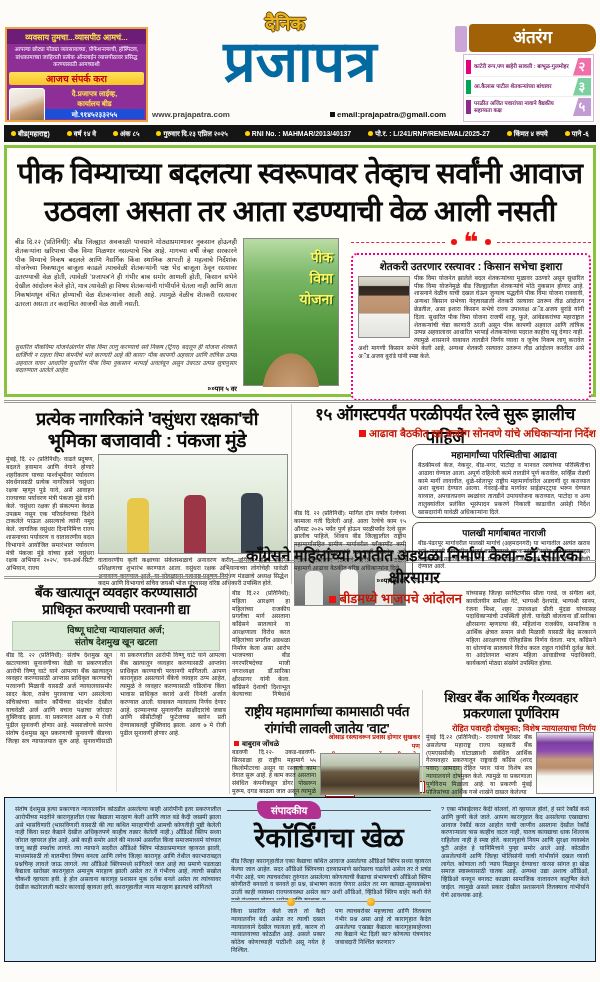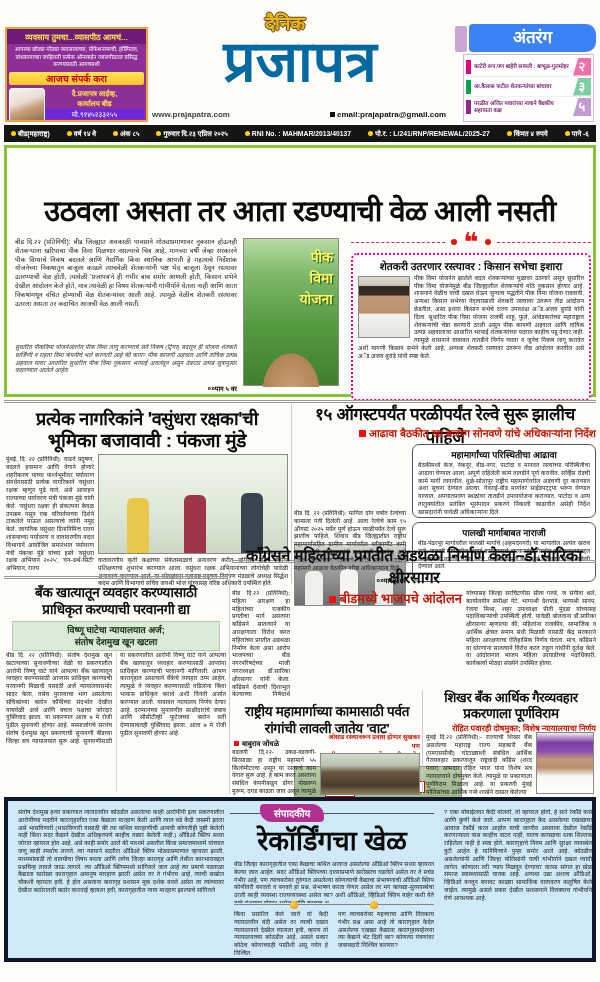--- a/index.html
+++ b/index.html
@@ -19,32 +19,32 @@
 
   
   .ad-box { left:5px; top:27px; width:143px; height:95px; border:2px solid #f0a43c; background:#8d2f96; }
   .ad-header { background:#6d1d78; color:#ffe24a; font-size:8px; font-weight:bold; text-align:center; padding:2px 1px; }
   .ad-body { color:#fff; font-size:5.6px; line-height:1.35; text-align:center; padding:2px 3px; }
   .ad-cta { background:linear-gradient(180deg,#ffe25a,#f8c425); color:#c40000; font-weight:bold; font-size:9.5px; text-align:center; margin:1px 2px; border-radius:2px; }
   .ad-bottom { display:flex; padding:2px; }
   .ad-photo { width:36px; height:34px; border-radius:3px; background:linear-gradient(160deg,#f7f3ee 0%,#e8ded2 40%,#caa07a 60%,#8d6b4e 100%); border:1px solid #fff; }
   .ad-contact { flex:1; text-align:center; }
   .ad-line { color:#ffe24a; font-weight:bold; font-size:7.2px; }
-  .ad-phone { color:#fff; font-weight:normal; font-size:7.2px; background:#6d28d9; margin-top:1px; border-radius:2px; }
+  .ad-phone { color:#fff; font-weight:bold; font-size:7.2px; background:#1d4ed8; margin-top:1px; border-radius:2px; }
 
   .m-daily { left:135px; top:10px; width:300px; text-align:center; font-size:19px; font-weight:900;
              color:#e9b424; text-shadow:0 1px 0 #6b4a00, 0 -1px 0 #6b4a00, 1px 0 0 #6b4a00, -1px 0 0 #6b4a00; }
   .m-title { left:138px; top:26px; width:324px; text-align:center; font-size:57px; line-height:1.25; font-weight:900; color:#0369a1; }
   .m-web  { left:152px; top:110px; font-size:8px; font-weight:bold; color:#444; }
   .m-mail { left:330px; top:110px; font-size:8px; font-weight:bold; color:#111; }
   .sq { display:inline-block; width:5px; height:5px; background:#111; margin-right:2px; }
 
   .ant-box { left:455px; top:24px; width:141px; height:98px; }
   .ant-tab { position:absolute; left:0; top:2px; width:12px; height:26px; background:#c9a6d6; border-radius:2px; }
-  .ant-head { position:absolute; left:14px; top:0; right:0; height:28px; background:#3b82f6; border-radius:4px 10px 10px 4px;
+  .ant-head { position:absolute; left:14px; top:0; right:0; height:28px; background:#a16207; border-radius:4px 10px 10px 4px;
               color:#fff; font-weight:900; font-size:17px; text-align:center; line-height:28px; }
   .ant-list { position:absolute; left:8px; top:30px; right:2px; bottom:0; background:#fff; border:1px solid #d5b8d5; padding:2px; }
   .ant-item { display:flex; align-items:center; height:20px; border-bottom:1px solid #eee; }
   .ant-bar { width:5px; height:14px; margin-right:3px; }
   .ant-txt { flex:1; font-size:5.6px; line-height:1.25; font-weight:bold; color:#7a1f6b; }
   .ant-num { width:18px; height:18px; color:#fff; font-weight:900; font-size:13px; text-align:center; line-height:18px;
              clip-path:polygon(30% 0,100% 0,100% 100%,0 100%); }
 
   
   .infobar { left:4px; top:125px; width:592px; height:17px; background:#151515; display:flex; align-items:center;
@@ -85,21 +85,21 @@
   .photo-turban { background:linear-gradient(180deg,#efe9f5 0%,#7b3fa0 16%,#8e4bb5 30%,#c49a78 44%,#b98f6e 58%,#f7f7f4 72%,#ffffff 100%); }
 
   .rbox { border:1px solid #555; border-radius:7px; padding:3px 5px; background:#fff; }
   .rbox-title { text-align:center; font-weight:900; font-size:9px; color:#111; margin-bottom:1px; }
 
   .subgreen { background:#dcead8; border:1px solid #b5ccae; text-align:center; font-weight:900; font-size:9px; color:#143014; line-height:1.35; padding:2px; }
 
   .twocol { column-count:2; column-gap:8px; column-rule:1px solid #ddd; }
 
   
-  .edit-box { left:4px; top:797px; width:592px; height:165px; background:#cfe9f7; border:4px solid #0f172a; }
+  .edit-box { left:4px; top:797px; width:592px; height:165px; background:#cfe9f7; border:1px solid #0f172a; }
   .ed-line { position:absolute; left:222px; top:12px; width:204px; border-top:1px solid #555; }
   .ed-label { position:absolute; left:252px; top:3px; background:#b23190; color:#fff; font-weight:900; font-size:10px;
               padding:2px 14px; border-radius:4px 12px 4px 12px; }
   .ed-head { position:absolute; left:218px; top:20px; width:212px; text-align:center; font-size:27px; font-weight:900; color:#0b0b0b; }
   .ed-div { position:absolute; left:226px; top:103px; width:200px; border-top:1px solid #888; }
   .odot { position:absolute; top:-4px; width:8px; height:8px; border-radius:50%; background:radial-gradient(circle at 35% 35%,#ffd34d,#f08c00); }
 </style>
 </head>
 <body>
 
@@ -175,20 +175,21 @@
         <i class="dot"></i>
         <b>किंमत ४ रुपये</b>
       </span>
     <span class="ib">
         <i class="dot"></i>
         <b>पाने -६</b>
       </span>
   </div>
 
   <div class="abs main-box">
+    <div class="h-main" style="top:4px">पीक विम्याच्या बदलत्या स्वरूपावर तेव्हाच सर्वांनी आवाज</div>
     <div class="h-main" style="top:42px">उठवला असता तर आता रडण्याची वेळ आली नसती</div>
 
     <div class="abs tiny jst ov" style="left:8px; top:90px; width:222px; height:102px">बीड दि.२२ (प्रतिनिधी): बीड जिल्ह्यात अवकाळी पावसाने मोठ्याप्रमाणावर नुकसान होऊनही शेतकऱ्यांना खरिपाचा पीक विमा मिळणार नसल्याचे चित्र आहे. मागच्या वर्षी जेव्हा सरकारने पीक विम्याचे निकष बदलले आणि नैसर्गिक किंवा स्थानिक आपत्ती हे महत्वाचे निर्देशांक योजनेच्या निकषातून बाजूला काढले त्याचवेळी शेतकऱ्यांनी पक्ष भेद बाजूला ठेवून रस्त्यावर उतरण्याची वेळ होती, त्यावेळी 'प्रजापत्र'ने ही गंभीर बाब समोर आणली होती, किसान सभेने देखील आंदोलन केले होते, मात्र त्यावेळी हा विषय शेतकऱ्यांनी गांभीर्याने घेतला नाही आणि आता निकषांमधून वंचित होण्याची वेळ शेतकऱ्यांवर आली आहे. त्यामुळे वेळीच शेतकरी रस्त्यावर उतरला असता तर कदाचित आजची वेळ आली नसती.</div>
     <div class="abs tinier jst ov" style="left:8px; top:196px; width:222px; height:42px; font-style:italic; color:#333">सुधारित पीकविमा योजनेअंतर्गत पीक विमा लागू करण्याचे सर्व निकष (ट्रिगर) बदलून ही योजना शेतकरी धार्जिणी न राहता विमा कंपनीचे भले करणारी आहे की काय? पीक कापणी अहवाल आणि तांत्रिक उत्पन्न अहवाल यावर आधारित सुधारित पीक विमा नुकसान भरपाई अवलंबून असून उंबरठा उत्पन्न सूत्रानुसार बदलण्यात आलेले आहेत.</div>
     <span class="abs jump" style="left:150px; top:236px; width:80px">»»पान ५ वर</span>
 
     <div class="abs photo photo-field" style="left:236px; top:90px; width:96px; height:148px">
       <div class="field-words">
         <span class="fw">पीक</span>
         <span class="fw">विमा</span>

